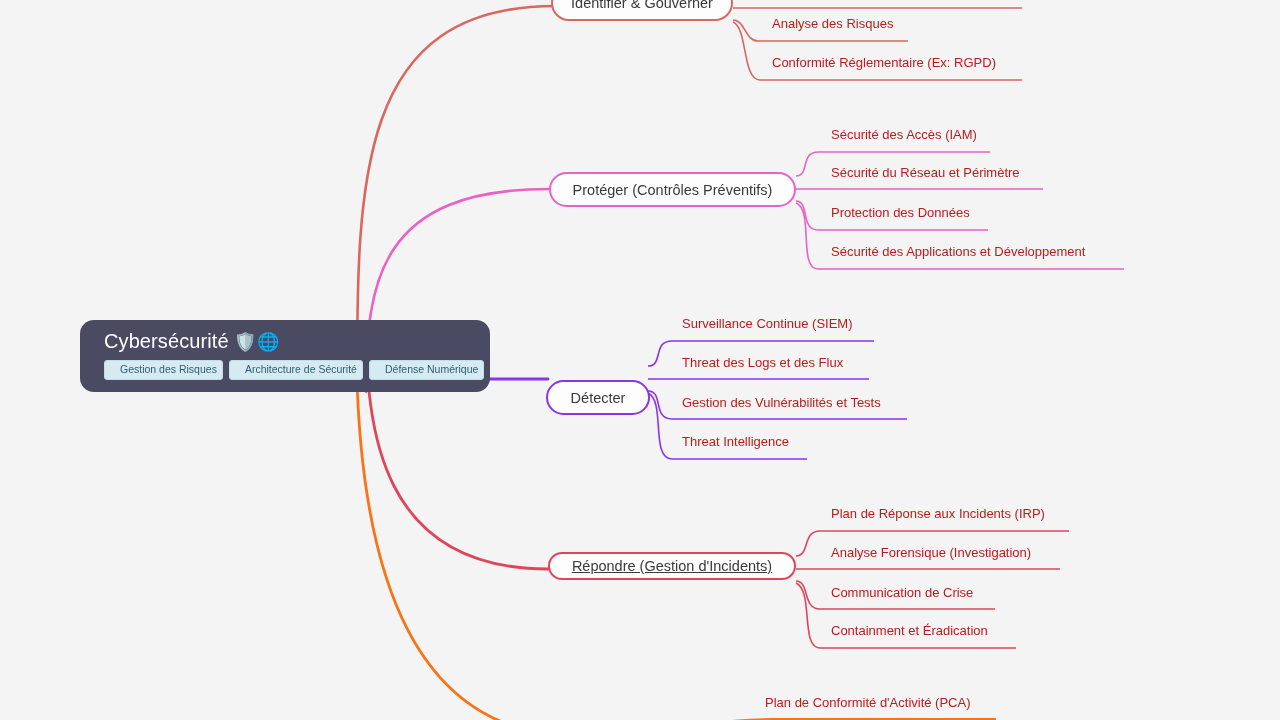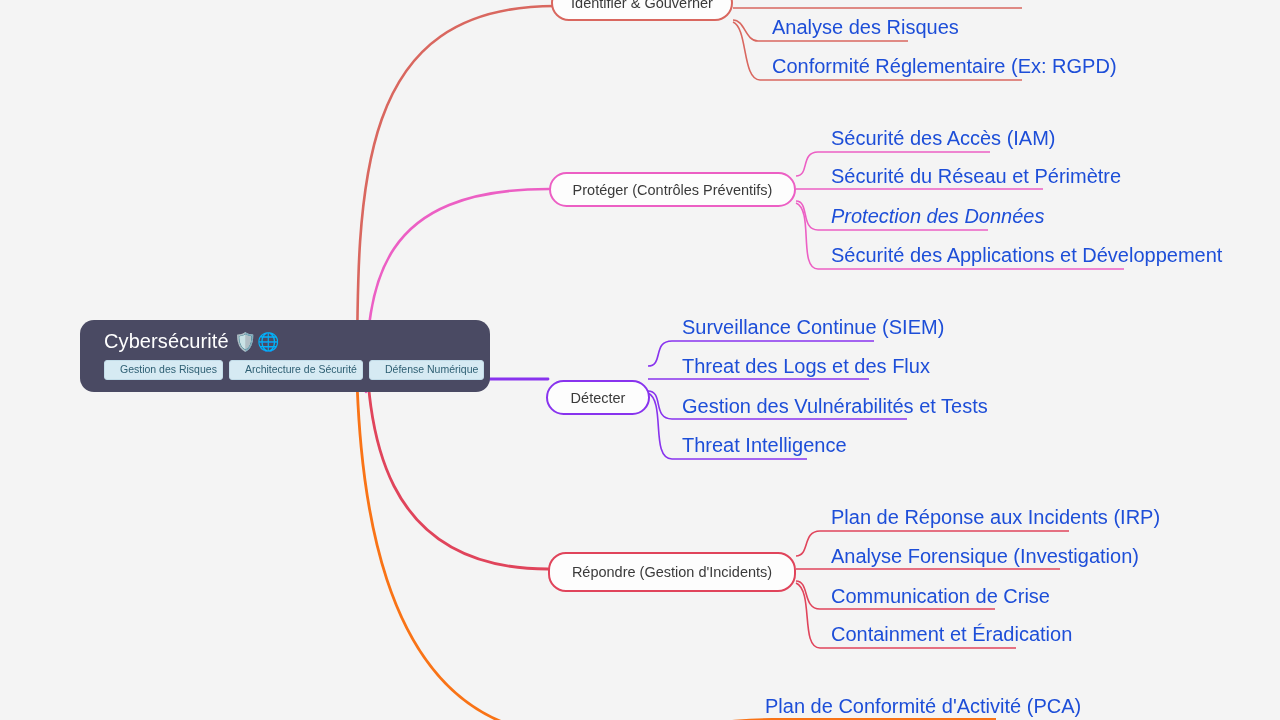--- a/index.html
+++ b/index.html
@@ -72,22 +72,22 @@
     padding: 0 14px;
     font-size: 14.5px;
     color: #3a3a3a;
     white-space: nowrap;
     z-index: 4;
   }
 
   
   .leaf {
     position: absolute;
-    font-size: 20px;
-    color: #1d4ed8;
+    font-size: 13px;
+    color: #b91c1c;
     white-space: nowrap;
     z-index: 3;
   }
 </style>
 </head>
 <body>
 
 <div id="canvas">
 
   <svg class="links" viewBox="0 0 1280 720" xmlns="http://www.w3.org/2000/svg">
@@ -135,28 +135,28 @@
       <span class="root-tag">Défense Numérique</span>
     </div>
   </div>
 
   <div class="branch-node" style="left:551px; top:-15px; width:182px; height:36px; border-color:#d9675f;">Identifier &amp; Gouverner</div>
 
   <div class="branch-node" style="left:549px; top:172px; width:247px; height:35px; border-color:#ec5fc4;text-align:center;">Protéger (Contrôles Préventifs)</div>
 
   <div class="branch-node" style="left:546px; top:380px; width:104px; height:35px; border-color:#8833ee;">Détecter</div>
 
-  <div class="branch-node" style="left:548px; top:552px; width:248px; height:40px; border-color:#e0445b;">Répondre (Gestion d'Incidents)</div>
+  <div class="branch-node" style="left:548px; top:552px; width:248px; height:28px; border-color:#e0445b;text-decoration:underline;">Répondre (Gestion d'Incidents)</div>
 
   <div class="leaf" style="left:772px; top:16px;">Analyse des Risques</div>
   <div class="leaf" style="left:772px; top:55px;">Conformité Réglementaire (Ex: RGPD)</div>
 
   <div class="leaf" style="left:831px; top:127px;">Sécurité des Accès (IAM)</div>
   <div class="leaf" style="left:831px; top:165px;text-align:center;">Sécurité du Réseau et Périmètre</div>
-  <div class="leaf" style="left:831px; top:205px;font-style:italic;">Protection des Données</div>
+  <div class="leaf" style="left:831px; top:205px;">Protection des Données</div>
   <div class="leaf" style="left:831px; top:244px;">Sécurité des Applications et Développement</div>
 
   <div class="leaf" style="left:682px; top:316px;">Surveillance Continue (SIEM)</div>
   <div class="leaf" style="left:682px; top:355px;">Threat des Logs et des Flux</div>
   <div class="leaf" style="left:682px; top:395px;">Gestion des Vulnérabilités et Tests</div>
   <div class="leaf" style="left:682px; top:434px;">Threat Intelligence</div>
 
   <div class="leaf" style="left:831px; top:506px;">Plan de Réponse aux Incidents (IRP)</div>
   <div class="leaf" style="left:831px; top:545px;">Analyse Forensique (Investigation)</div>
   <div class="leaf" style="left:831px; top:585px;">Communication de Crise</div>

